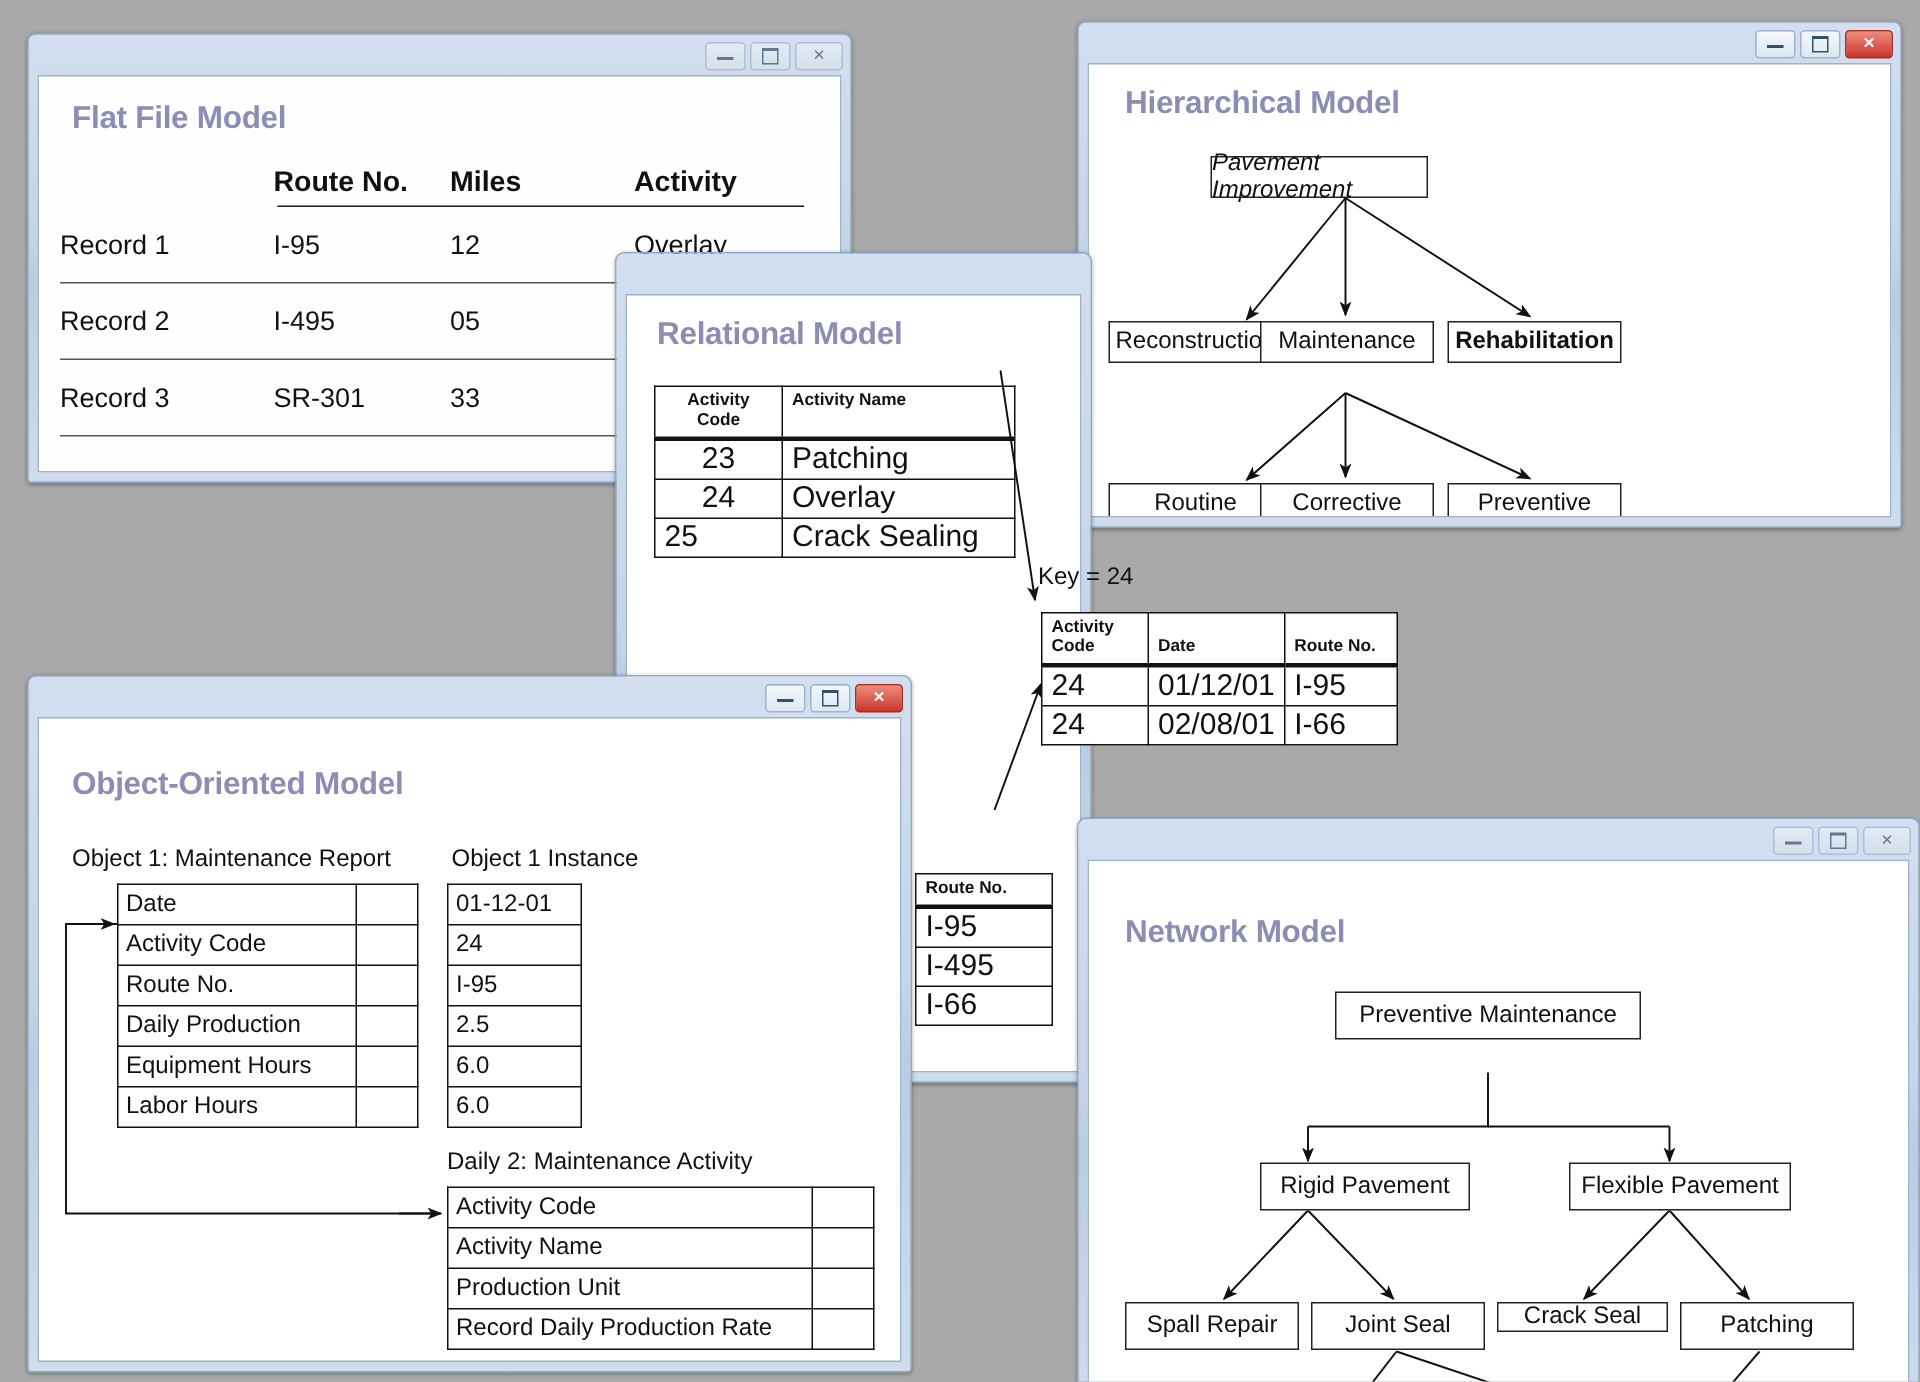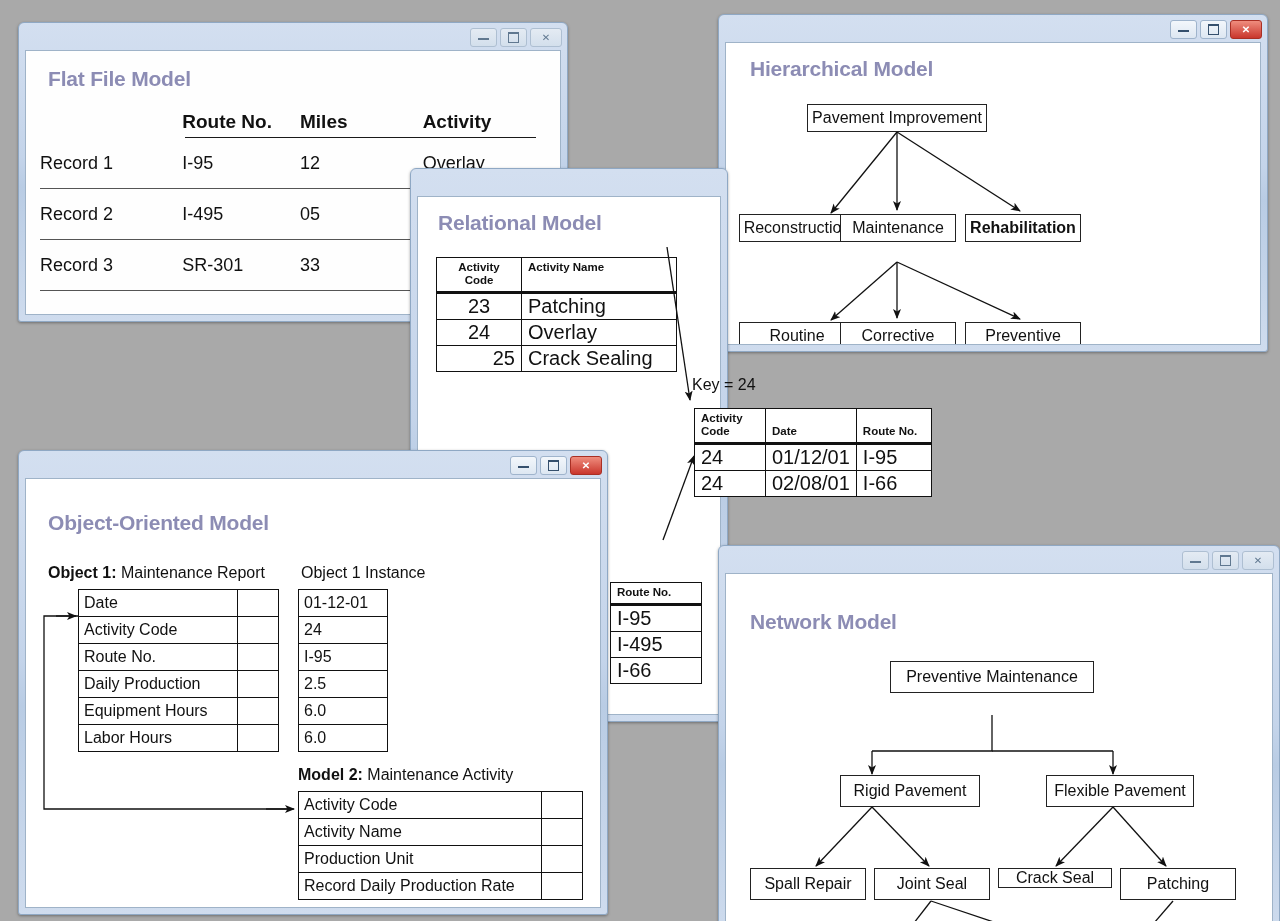--- a/index.html
+++ b/index.html
@@ -90,21 +90,21 @@
   #win-rel{left:410px;top:168px;width:318px;height:554px;}
   .rtable{position:absolute;border-collapse:collapse;background:#fff;}
   .rtable td,.rtable th{border:1.3px solid #111;font-size:20px;color:#111;padding:1px 6px;text-align:left;}
   .rtable th{font-size:11.5px;font-weight:bold;line-height:1.15;vertical-align:top;padding:3px 6px 4px 6px;}
   .rtable tr.headsep td,.rtable tr.headsep th{border-bottom:3px solid #111;}
   .keylabel{position:absolute;font-size:16px;color:#111;}
 
   
   #win-oo{left:18px;top:450px;width:590px;height:465px;}
   .ootitle{position:absolute;font-size:16px;color:#111;}
-  .ootitle b{font-weight:bold;}
+  .ootitle b{font-weight:normal;}
   .otable{position:absolute;border-collapse:collapse;background:#fff;}
   .otable td{border:1.3px solid #111;font-size:16px;color:#111;padding:0 5px;height:26px;}
 
   
   #win-net{left:718px;top:545px;width:562px;height:400px;}
 </style>
 </head>
 <body>
 
 <div class="win" id="win-flat">
@@ -182,21 +182,21 @@
       <g stroke="#111" stroke-width="1.3" fill="none" marker-end="url(#ah)">
         <path d="M171,89 L105,170"></path>
         <path d="M171,89 L171,167"></path>
         <path d="M171,89 L294,168"></path>
         <path d="M171,219 L105,277"></path>
         <path d="M171,219 L171,275"></path>
         <path d="M171,219 L294,276"></path>
       </g>
     </svg>
 
-    <div class="node" style="left:81px;top:61px;width:180px;height:28px;">Pavement Improvement</div>
+    <div class="node" style="left:81px;top:61px;width:145px;height:28px;font-style:italic;">Pavement Improvement</div>
     <div class="node" style="left:13px;top:171px;width:116px;height:28px;">Reconstruction</div>
     <div class="node" style="left:114px;top:171px;width:116px;height:28px;">Maintenance</div>
     <div class="node" style="left:239px;top:171px;width:116px;height:28px;font-weight:bold;">Rehabilitation</div>
     <div class="node" style="left:13px;top:279px;width:116px;height:28px;">Routine</div>
     <div class="node" style="left:114px;top:279px;width:116px;height:28px;">Corrective</div>
     <div class="node" style="left:239px;top:279px;width:116px;height:28px;">Preventive</div>
   </div>
 </div>
 
 <div class="win" id="win-rel">
@@ -212,21 +212,21 @@
       </tr>
       <tr>
         <td style="text-align:center;">23</td>
         <td>Patching</td>
       </tr>
       <tr>
         <td style="text-align:center;">24</td>
         <td>Overlay</td>
       </tr>
       <tr>
-        <td style="text-align:right;">25</td>
+        <td style="text-align:left;">25</td>
         <td>Crack Sealing</td>
       </tr>
     </tbody>
       </table>
 
     <table class="rtable" style="left:192px;top:385px;">
       <tbody>
           <tr class="headsep">
         <th style="width:78px;">Route No.</th>
       </tr>
@@ -344,21 +344,21 @@
       <tr>
             <td>6.0</td>
           </tr>
       <tr>
             <td>6.0</td>
           </tr>
     </tbody>
       </table>
 
     <div class="ootitle" style="left:272px;top:287px;">
-      <b>Model 2:</b><span> Maintenance Activity</span>
+      <b>Daily 2:</b><span> Maintenance Activity</span>
     </div>
 
     <table class="otable" style="left:272px;top:312px;">
       <tbody>
           <tr>
             <td style="width:232px;">Activity Code</td>
             <td style="width:30px;"></td>
           </tr>
       <tr>
             <td>Activity Name</td>

